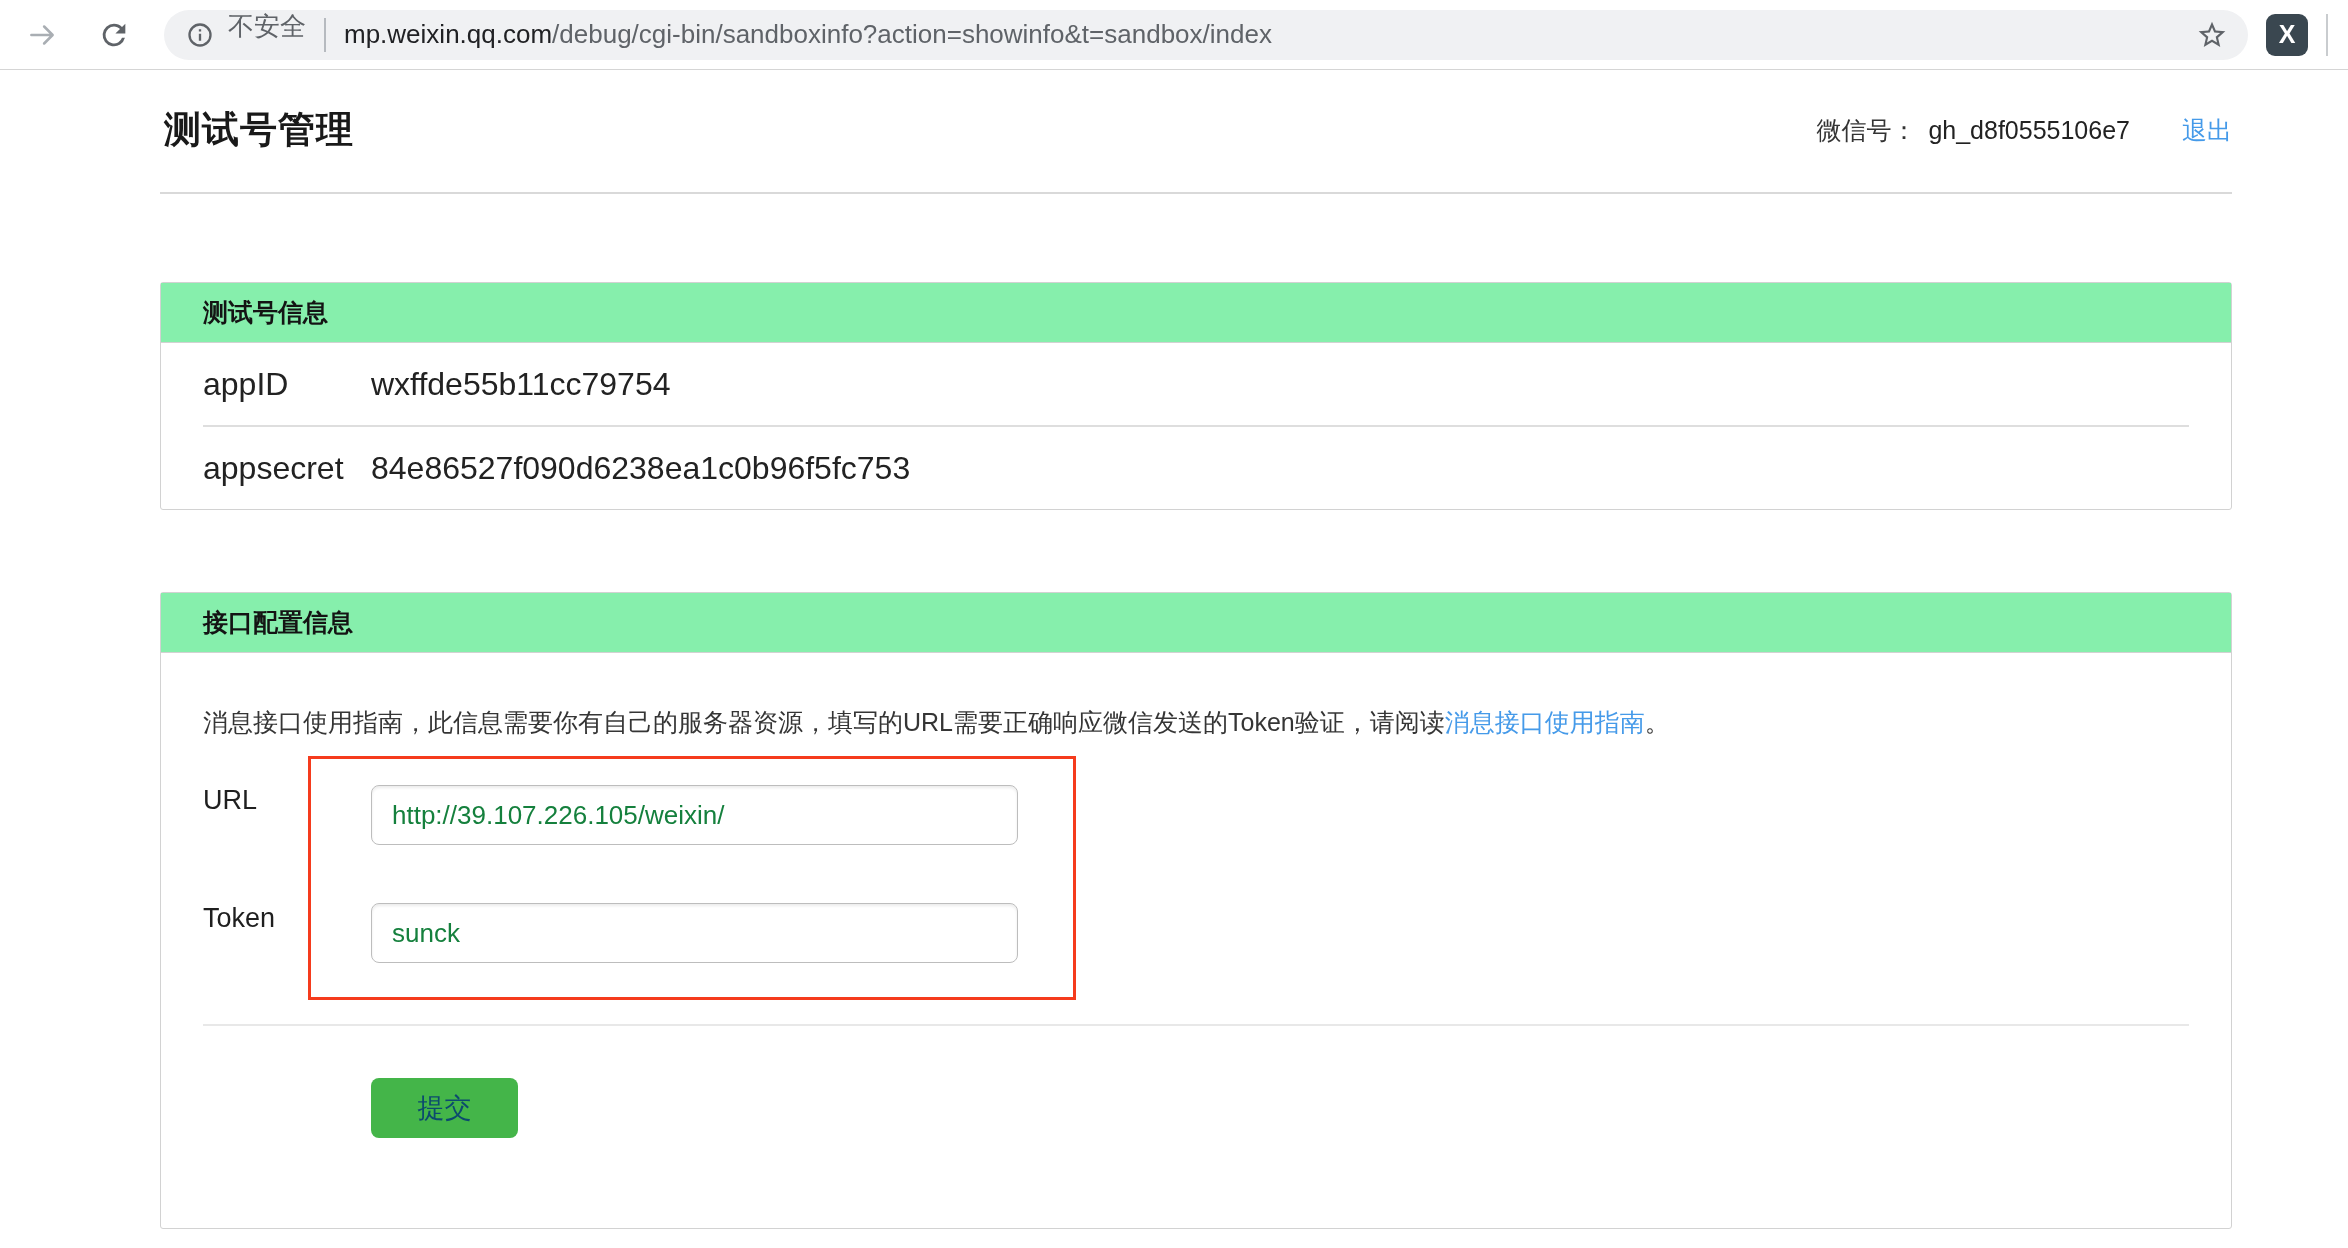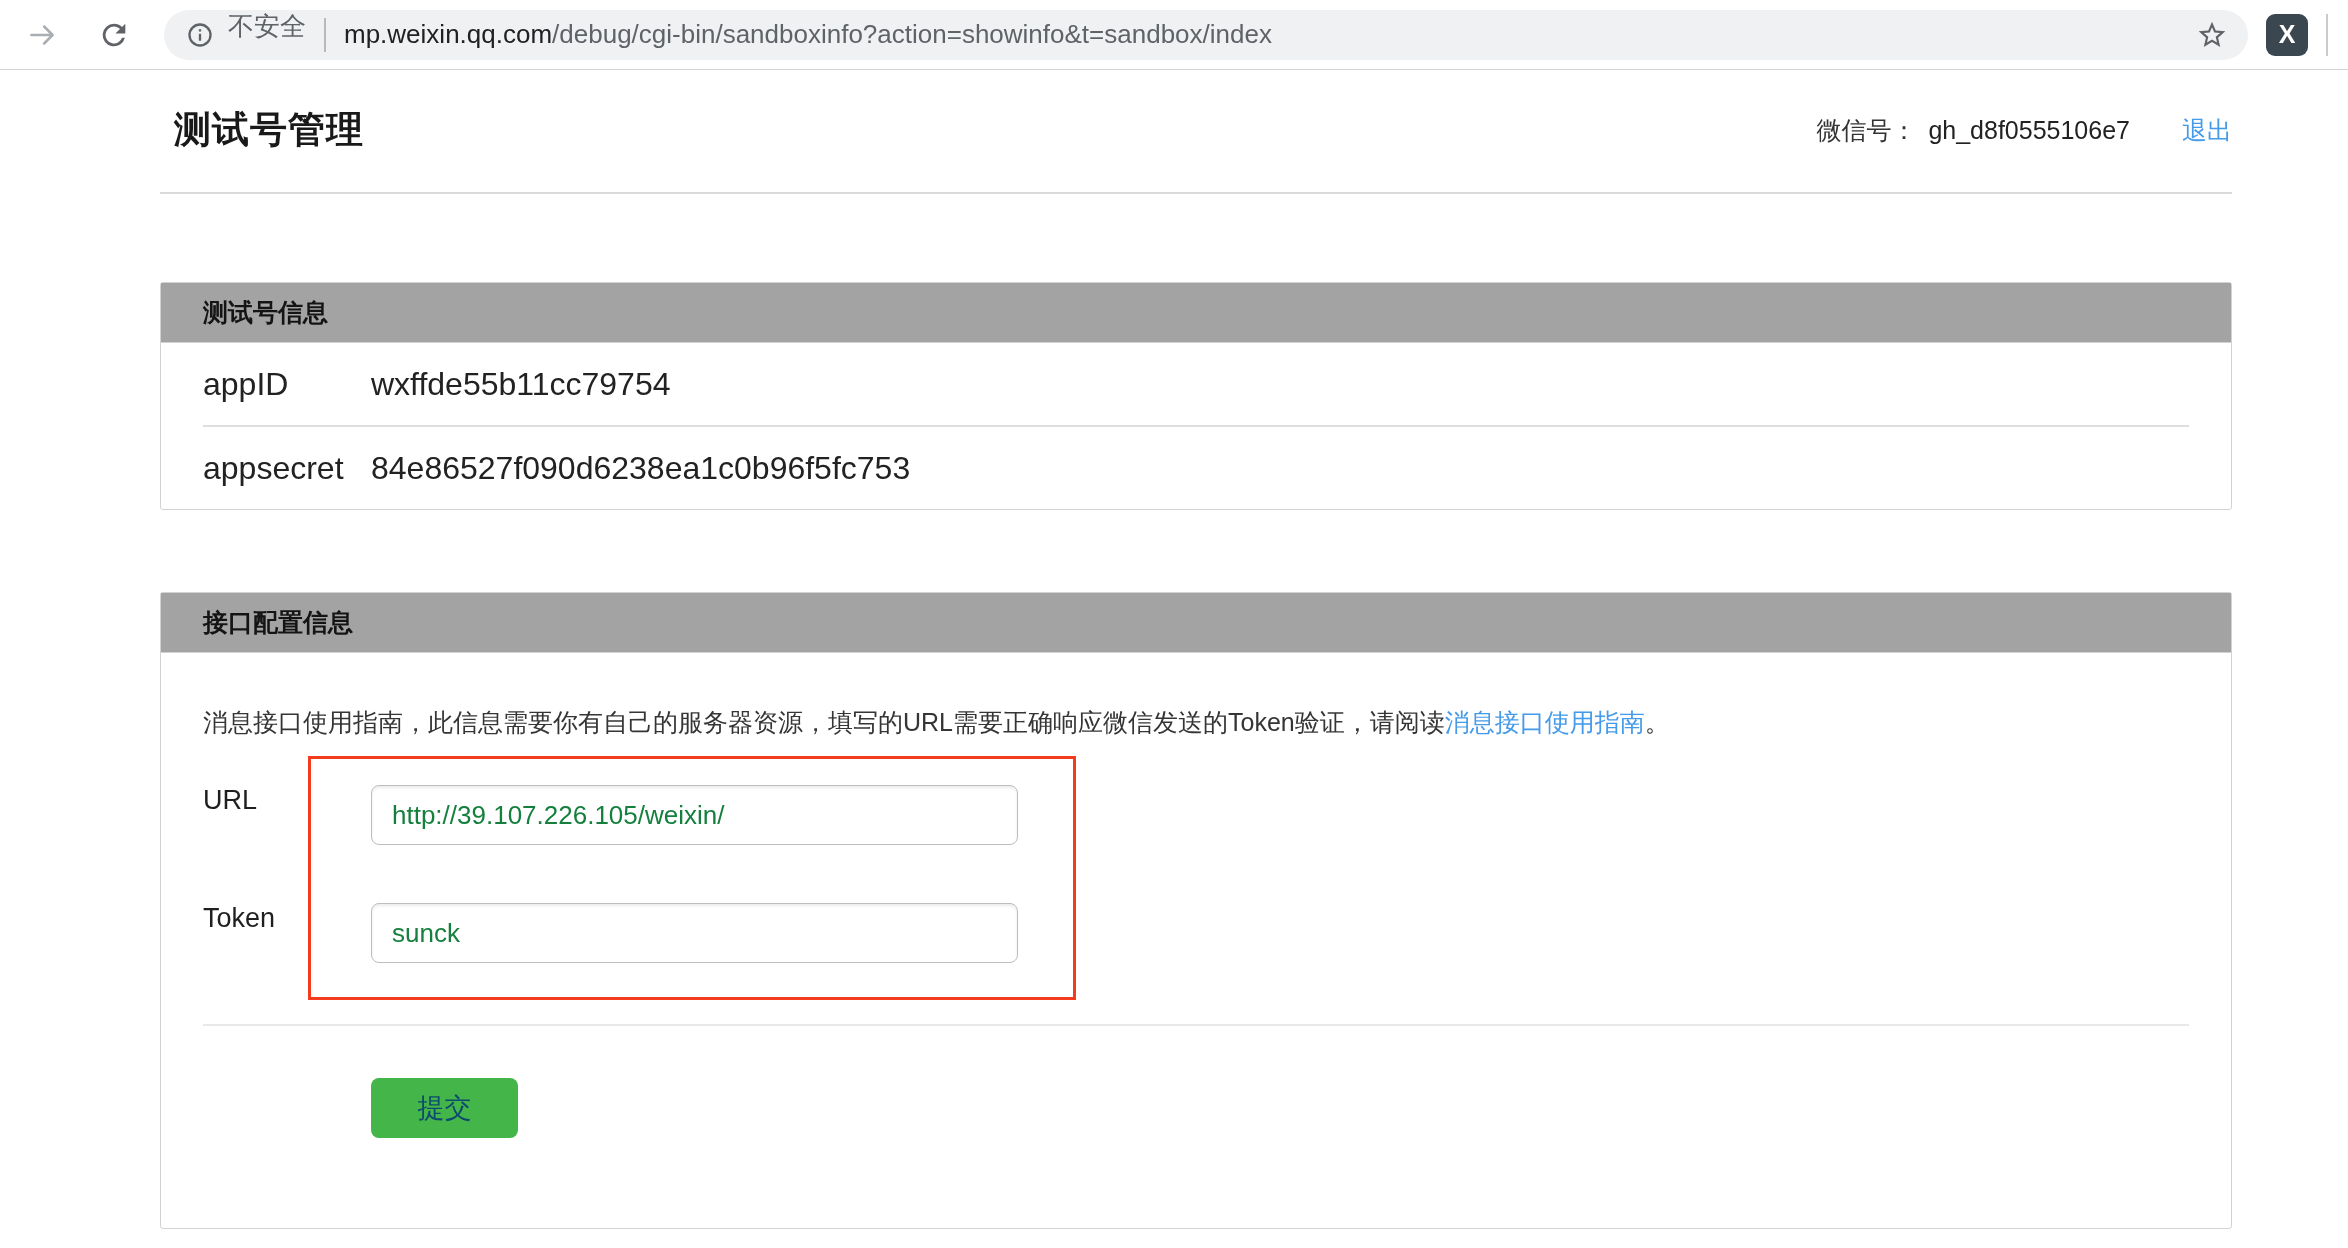--- a/index.html
+++ b/index.html
@@ -63,38 +63,38 @@
   
   .content { padding: 0 116px 0 160px; }
 
   .page-header {
     margin-top: 32px;
     height: 56px;
     display: flex;
     align-items: center;
     justify-content: space-between;
   }
-  .page-title { margin: 14px; font-size: 37px; font-weight: bold; color: #191919; letter-spacing: 1px; text-align: right; }
+  .page-title { margin: 4px; font-size: 37px; font-weight: bold; color: #191919; letter-spacing: 1px; text-align: right; }
   .account { font-size: 25px; color: #333; display: flex; align-items: center; }
   .account .acct-val { margin-left: 12px; color: #222; }
   .logout { margin-left: 52px; color: var(--link-blue, #459ae9); text-decoration: none; cursor: pointer; }
 
   .hdr-divider { margin-top: 34px; height: 2px; background: #d9d9d9; }
 
   .box {
     border: 1px solid #d2d2d2;
     border-radius: 3px;
     background: #fff;
   }
   .box-1 { margin-top: 88px; }
   .box-2 { margin-top: 82px; position: relative; }
 
   .box-header {
     height: 60px;
-    background: #a3a3a3;
+    background: #86efac;
     border-bottom: 1px solid #d2d2d2;
     display: flex;
     align-items: center;
     padding: 12px 42px;
     font-size: 25px;
     font-weight: bold;
     color: #141414;
   }
 
   .box-row {

